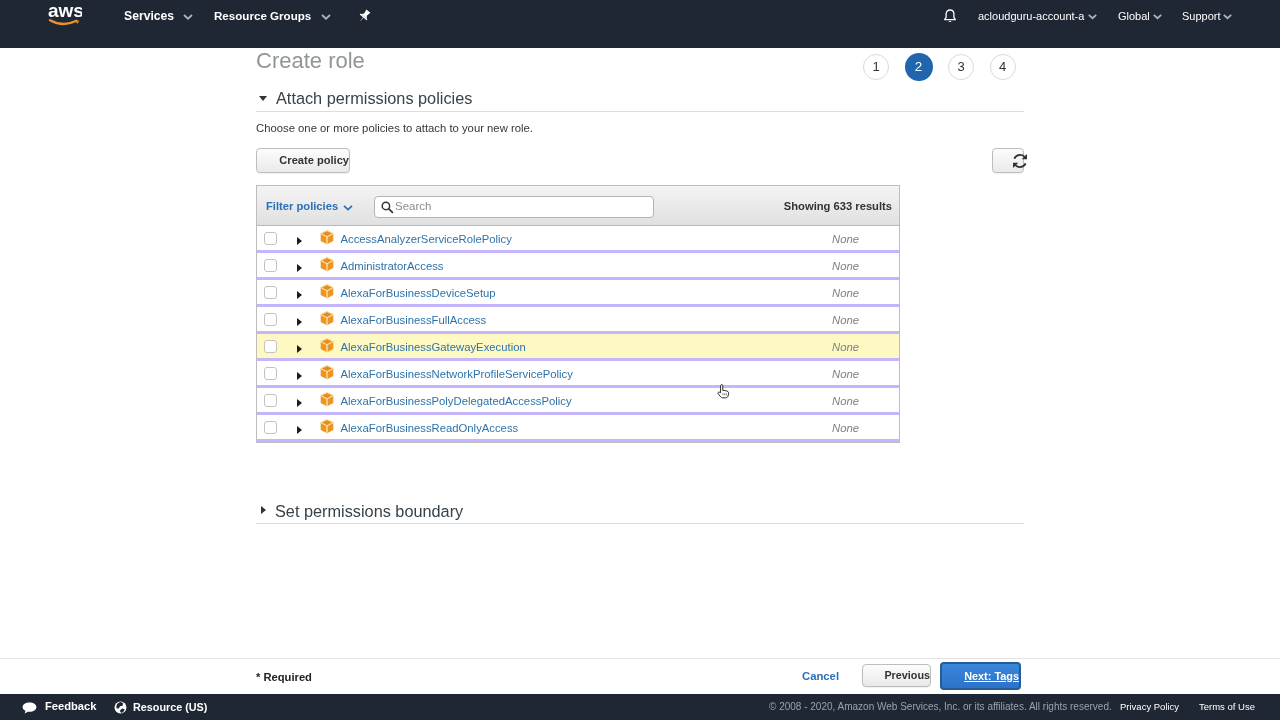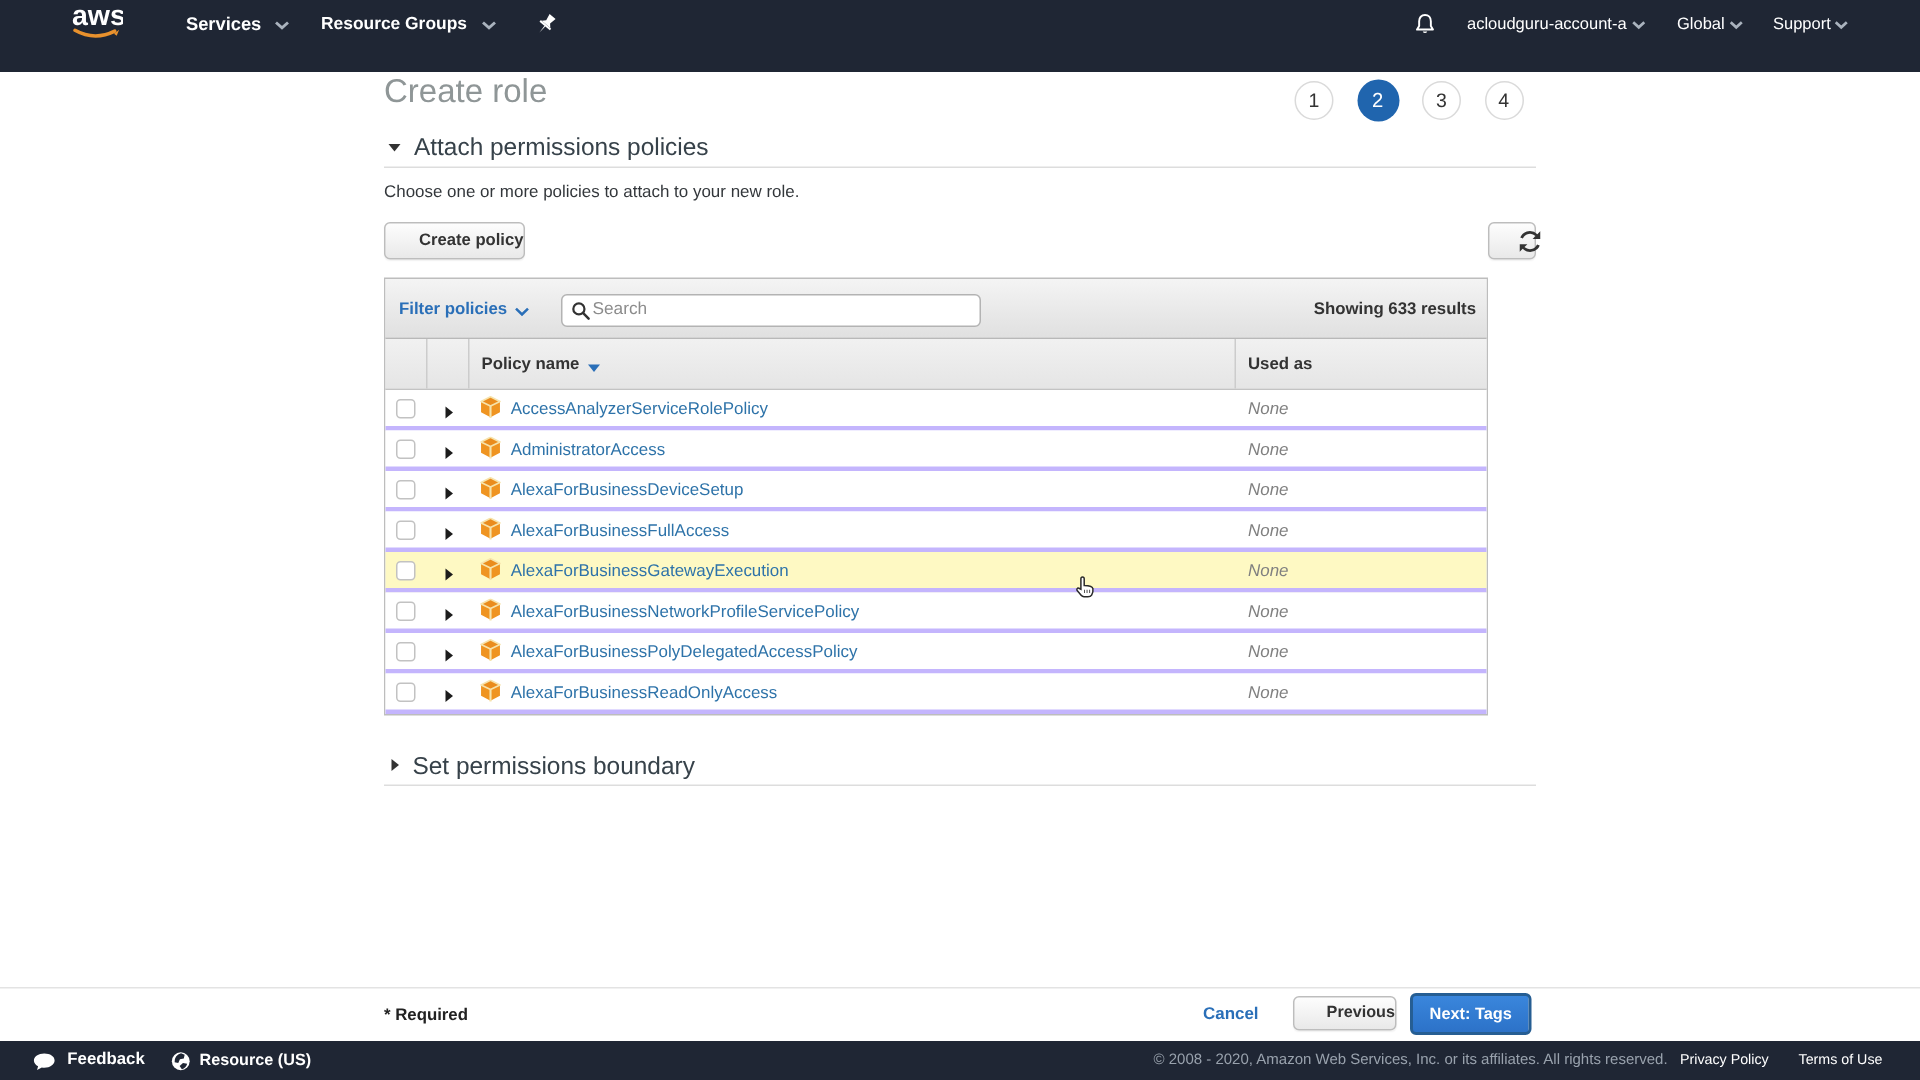--- a/index.html
+++ b/index.html
@@ -9,21 +9,21 @@
 
 #topnav { position:absolute; left:0; top:0; width:1280px; height:48px; background:#1f2634; }
 .navb { color:#fff; font-weight:bold; }
 .navn { color:#fff; font-weight:normal; }
 .chev { position:absolute; }
 
 .btn { position:absolute; border:1px solid #bdbdbd; border-radius:4px;
   background:linear-gradient(#fdfdfd,#e9e9e9); font-size:11.1px; font-weight:bold;
   color:#333; text-align:right; box-shadow:0 1px 1px rgba(0,0,0,.06);padding-left:20px; }
 
-#tbl { position:absolute; left:256px; top:185px; width:736px; border:1px solid #bdbdbd; background:#fff; }
+#tbl { position:absolute; left:256px; top:185px; width:644px; border:1px solid #bdbdbd; background:#fff; }
 #filterbar { height:40px; background:linear-gradient(#f4f4f4,#e0e0e0);
   border-bottom:1px solid #b8b8b8; position:relative; }
 #thead { height:34px; background:linear-gradient(#f1f1f1,#e5e5e5); position:relative;
   border-bottom:1px solid #c3c3c3; }
 .hsep { position:absolute; top:0; height:100%; width:1px; background:#cccccc; }
 .row { height:27px; border-bottom:3px solid #c4b5fd; position:relative; background:#fff; }
 .row.hl { background:#fef9c3; }
 .cbx { position:absolute; left:7px; top:6px; width:13px; height:13px; background:#fff;
   border:1px solid #c2c2c2; border-radius:3px; }
 .arr { position:absolute; left:40px; top:11px; width:0; height:0;
@@ -102,28 +102,20 @@
         <path d="M1 0.8 l4 3.8 l4 -3.8" stroke="#2a6fb8" stroke-width="1.7" fill="none"></path>
       </svg>
     <div class="abs" style="left:116.5px;top:9.5px;width:280px;height:22px;background:#fff;border:1px solid #b3b3b3;border-radius:4px;"></div>
     <svg class="abs" style="left:123.5px;top:15.3px;" width="13" height="13" viewBox="0 0 14 14">
       <circle cx="5.3" cy="5.3" r="4" stroke="#333" stroke-width="1.6" fill="none"></circle>
       <path d="M8.4 8.4 L12.3 12.3" stroke="#333" stroke-width="1.8" stroke-linecap="round"></path>
     </svg>
     <span class="abs" style="left:138px;top:14.8px;font-size:11.5px;color:#8c8c8c;">Search</span>
     <span class="abs" style="right:7px;top:15px;font-size:11.2px;font-weight:bold;color:#333;">Showing 633 results</span>
   </div>
-  <div id="thead">
-    <div class="hsep" style="left:27px;"></div>
-    <div class="hsep" style="left:55px;"></div>
-    <div class="hsep" style="left:566px;"></div>
-    <span class="abs" style="left:64px;top:12px;font-size:11.2px;font-weight:bold;color:#333;">Policy name</span>
-    <div class="abs" style="left:134.5px;top:17px;width:0;height:0;border-left:4.5px solid transparent;border-right:4.5px solid transparent;border-top:5.5px solid #2a6fb8;"></div>
-    <span class="abs" style="left:575px;top:12px;font-size:11.2px;font-weight:bold;color:#333;">Used as</span>
-  </div>
 <div class="row">
       <span class="cbx"></span>
       <span class="arr"></span>
   <svg class="cube" width="14" height="15" viewBox="0 0 14 15">
     <path d="M7 .5 L13.3 3.6 L13.3 10.9 L7 14.2 L.7 10.9 L.7 3.6 Z" fill="#ef9421"></path>
     <path d="M7 .5 L13.3 3.6 L7 6.7 L.7 3.6 Z" fill="#ea8c1d"></path>
     <path d="M7 .5 L13.3 3.6 L7 6.7 L.7 3.6 Z" fill="none" stroke="#f6e3ab" stroke-width="1.1" stroke-linejoin="round"></path>
     <path d="M7 6.7 L7 14.6" stroke="#f6e3ab" stroke-width="1.4"></path>
   </svg>
   <span class="plink">AccessAnalyzerServiceRolePolicy</span>
@@ -216,21 +208,21 @@
   </div>
 
 <div class="abs" style="left:261px;top:506px;width:0;height:0;border-top:4.5px solid transparent;border-bottom:4.5px solid transparent;border-left:5.5px solid #333;"></div>
 <span class="abs" style="left:275px;top:503px;font-size:16.3px;color:#37424a;">Set permissions boundary</span>
 <div class="abs" style="left:256px;top:523px;width:768px;border-top:1px solid #ddd;"></div>
 
 <div class="abs" style="left:0;top:658px;width:1280px;border-top:1px solid #e3e3e3;"></div>
 <span class="abs" style="left:256px;top:671.5px;font-size:11.2px;font-weight:bold;color:#222;">* Required</span>
 <span class="abs" style="left:802px;top:671.4px;font-size:11.3px;font-weight:bold;color:#2a6fb8;">Cancel</span>
 <div class="btn" style="left:862px;top:664px;width:69px;height:23px;line-height:21px;font-size:10.8px;">Previous</div>
-<div class="abs" style="left:940px;top:662px;width:81px;height:28px;border:2px solid #265e93;border-radius:4px;background:linear-gradient(#3a86dc,#2c72c8);text-align:center;line-height:24px;font-size:10.9px;font-weight:bold;color:#fff;">Next: Tags</div>
+<div class="abs" style="left:940px;top:662px;width:81px;height:28px;border:2px solid #265e93;border-radius:4px;background:linear-gradient(#3a86dc,#2c72c8);text-align:right;line-height:24px;font-size:10.9px;font-weight:bold;color:#fff;text-decoration:underline;">Next: Tags</div>
 
 <div class="abs" style="left:0;top:694px;width:1280px;height:26px;background:#1f2634;"></div>
 <svg class="abs" style="left:22px;top:701.5px;" width="15" height="12" viewBox="0 0 15 12">
   <path d="M7.5 .4 C3.6 .4 .6 2.4 .6 5 c0 1.6 1.1 3 2.8 3.8 l-.7 2.6 l3.2 -1.7 c.5 .1 1 .1 1.6 .1 c3.9 0 6.9-2.1 6.9-4.8 S11.4 .4 7.5 .4 z" fill="#fff"></path>
 </svg>
 <span class="abs" style="left:44.9px;top:701.4px;font-size:11.2px;font-weight:bold;color:#fff;">Feedback</span>
 <svg class="abs" style="left:113.5px;top:701px;" width="13" height="13" viewBox="0 0 14 14">
   <circle cx="7" cy="7" r="6.4" fill="#fff"></circle>
   <path d="M7.2 1.2 l2.6 1.2 l-0.6 2.6 l-2.8 0.6 l-1.2 2.6 l-2.6 -0.4 a6 6 0 0 1 4.6 -6.6 z" fill="#1f2634"></path>
   <path d="M8.6 8.2 l3 0.6 a6 6 0 0 1 -3.8 4 l-1.6 -2.4 z" fill="#1f2634"></path>

